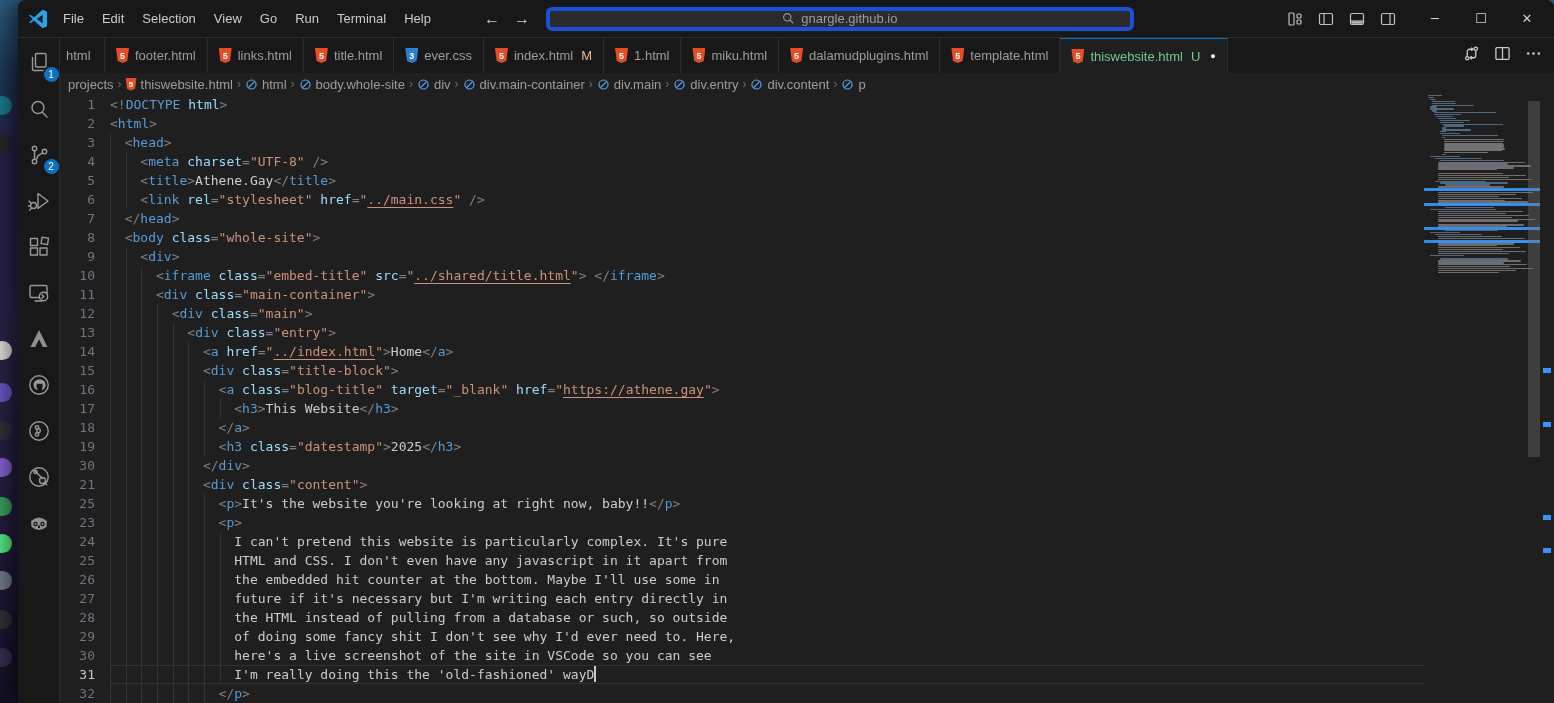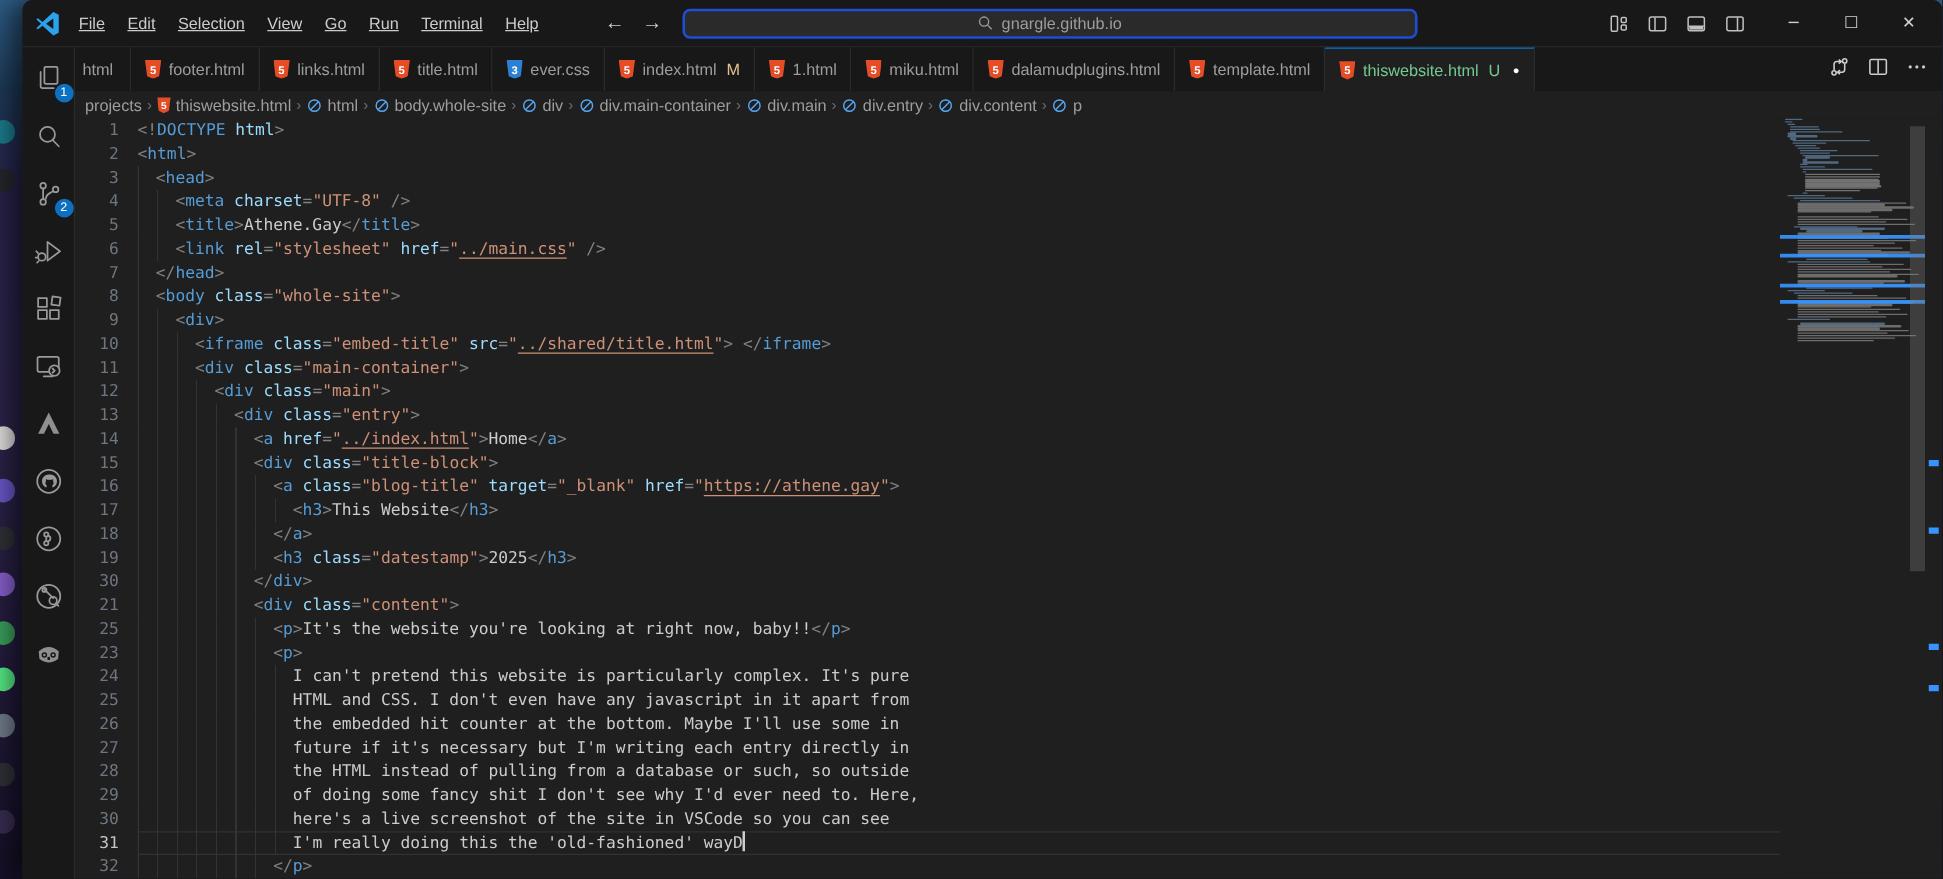--- a/index.html
+++ b/index.html
@@ -17,21 +17,21 @@
     box-shadow:-8px 0 20px rgba(0,0,0,.55); display:flex; flex-direction:column; }
 
   
   .titlebar { height:38px; flex:0 0 38px; background:#181818; border-bottom:1px solid #2b2b2b;
     display:flex; align-items:center; color:#cccccc; font-size:13px; }
   .vscode-logo { width:20px; height:20px; margin:0 6px 0 10px; flex:0 0 auto; }
   .menu-item { padding:0 9px; line-height:38px; cursor:default; }
   .nav-arrows { display:flex; gap:14px; margin-left:44px; color:#cfcfcf; font-size:16px; }
   .nav-arrows span { cursor:default; }
   .command-center { margin-left:16px; width:588px; height:24px; background:#2a2a2a;
-    border:2px solid #1d4ed8; border-radius:6px; display:flex; align-items:center; justify-content:center;
+    border:4px solid #1d4ed8; border-radius:6px; display:flex; align-items:center; justify-content:center;
     gap:6px; color:#9d9d9d; font-size:13px; }
   .tb-right { margin-left:auto; display:flex; align-items:center; gap:16px; padding-right:4px; }
   .layout-icons { display:flex; gap:15px; align-items:center; }
   .layout-icons svg { display:block; }
   .win-controls { display:flex; }
   .win-btn { width:46px; height:38px; display:flex; align-items:center; justify-content:center;
     font-size:13px; color:#d0d0d0; font-family:"DejaVu Sans",sans-serif; }
 
   
   .main-row { flex:1; display:flex; min-height:0; }
@@ -108,21 +108,21 @@
     <div class="dock-icon" style="top: 610px; background: rgb(47, 49, 54);"></div>
     <div class="dock-icon" style="top: 648px; background: rgb(58, 45, 82);"></div>
   </div>
 
 <div class="window">
 
   <div class="titlebar">
     <svg class="vscode-logo" viewBox="0 0 24 24">
       <path fill="#2BA3EC" d="M17.6 0.8 L7.2 10.2 L2.8 6.8 L1.2 7.6 L5.8 12 L1.2 16.4 L2.8 17.2 L7.2 13.8 L17.6 23.2 L22.8 20.7 V3.3 Z M17.6 7 V17 L10.6 12 Z"></path>
     </svg>
-    <div class="menus" id="menubar" style="display: flex; text-decoration: underline;">
+    <div class="menus" id="menubar" style="display: flex;">
         <div class="menu-item">File</div>
         <div class="menu-item">Edit</div>
         <div class="menu-item">Selection</div>
         <div class="menu-item">View</div>
         <div class="menu-item">Go</div>
         <div class="menu-item">Run</div>
         <div class="menu-item">Terminal</div>
         <div class="menu-item">Help</div>
       </div>
     <div class="nav-arrows">

